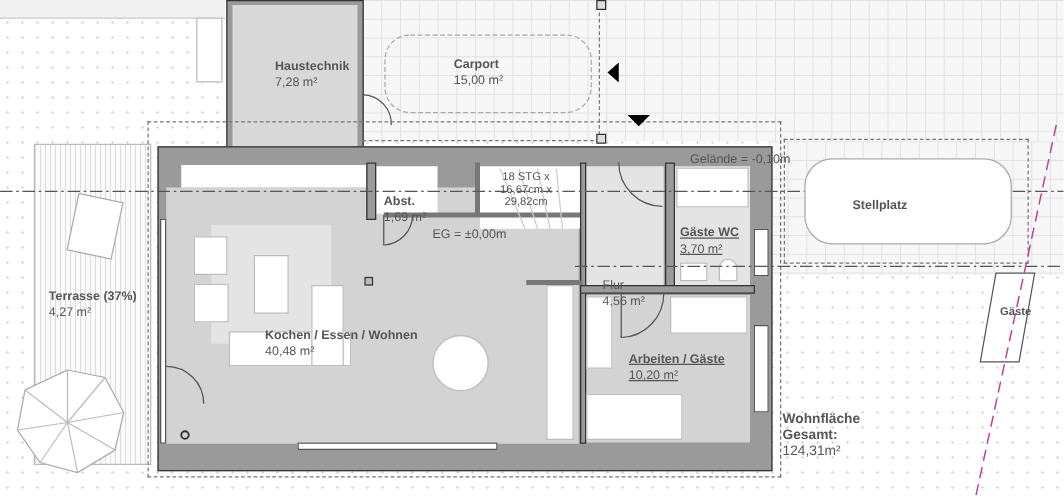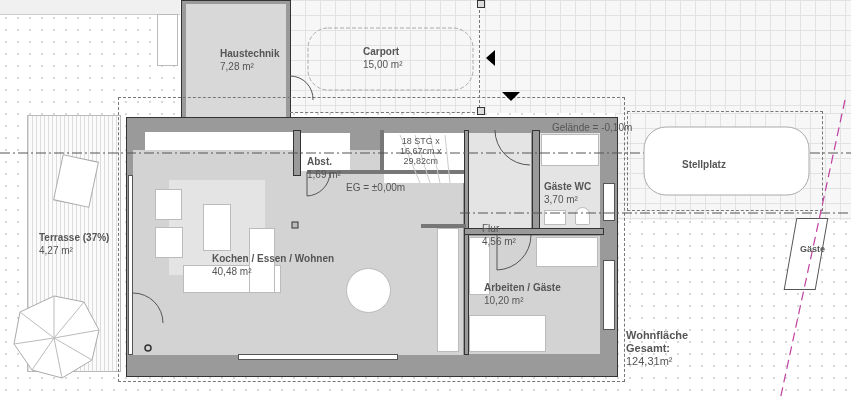--- a/index.html
+++ b/index.html
@@ -134,20 +134,20 @@
   <rect x="292" y="222" width="6" height="6" fill="#bbb" stroke="#333"></rect>
   <circle cx="148" cy="348" r="3" fill="none" stroke="#333" stroke-width="1.5"></circle>
 </svg>
 
 <div class="abs room-label" style="left:220px;top:47px;"><b>Haustechnik</b><br><span>7,28 m²</span></div>
 <div class="abs room-label" style="left:363px;top:45px;"><b>Carport</b><br><span>15,00 m²</span></div>
 <div class="abs room-label" style="left:307px;top:143px;margin-top:12px;"><b>Abst.</b><br><span>1,69 m²</span></div>
 <div class="abs room-label" style="left:400px;top:136px;font-size:9px;line-height:10px;text-align:center;"><span>18 STG x</span><br><span>16,67cm x</span><br><span>29,82cm</span></div>
 <div class="abs room-label" style="left:346px;top:181px;">EG = ±0,00m</div>
 <div class="abs room-label" style="left:482px;top:198px;margin-top:24px;"><span>Flur</span><br><span>4,56 m²</span></div>
-<div class="abs room-label" style="left:544px;top:180px;"><b>Gäste WC</b><br><span>3,70 m²</span></div>
-<div class="abs room-label" style="left:212px;top:252px;"><b>Kochen / Essen / Wohnen</b><br><span>40,48 m²</span></div>
-<div class="abs room-label" style="left:484px;top:281px;"><b>Arbeiten / Gäste</b><br><span>10,20 m²</span></div>
+<div class="abs room-label" style="left:544px;top:180px;text-decoration:underline;"><b>Gäste WC</b><br><span>3,70 m²</span></div>
+<div class="abs room-label" style="left:212px;top:262px;"><b>Kochen / Essen / Wohnen</b><br><span>40,48 m²</span></div>
+<div class="abs room-label" style="left:503px;top:281px;text-decoration:underline;"><b>Arbeiten / Gäste</b><br><span>10,20 m²</span></div>
 <div class="abs room-label" style="left:39px;top:231px;"><b>Terrasse (37%)</b><br><span>4,27 m²</span></div>
 <div class="abs room-label" style="left:682px;top:158px;"><b>Stellplatz</b></div>
 <div class="abs room-label" style="left:800px;top:243px;font-size:9px;"><b>Gäste</b></div>
 <div class="abs room-label" style="left:552px;top:89px;margin-top:32px;">Gelände = -0,10m</div>
 <div class="abs room-label" style="left:626px;top:329px;font-size:11px;line-height:13px;"><b>Wohnfläche</b><br><b>Gesamt:</b><br><span>124,31m²</span></div>
 
 </body></html>

